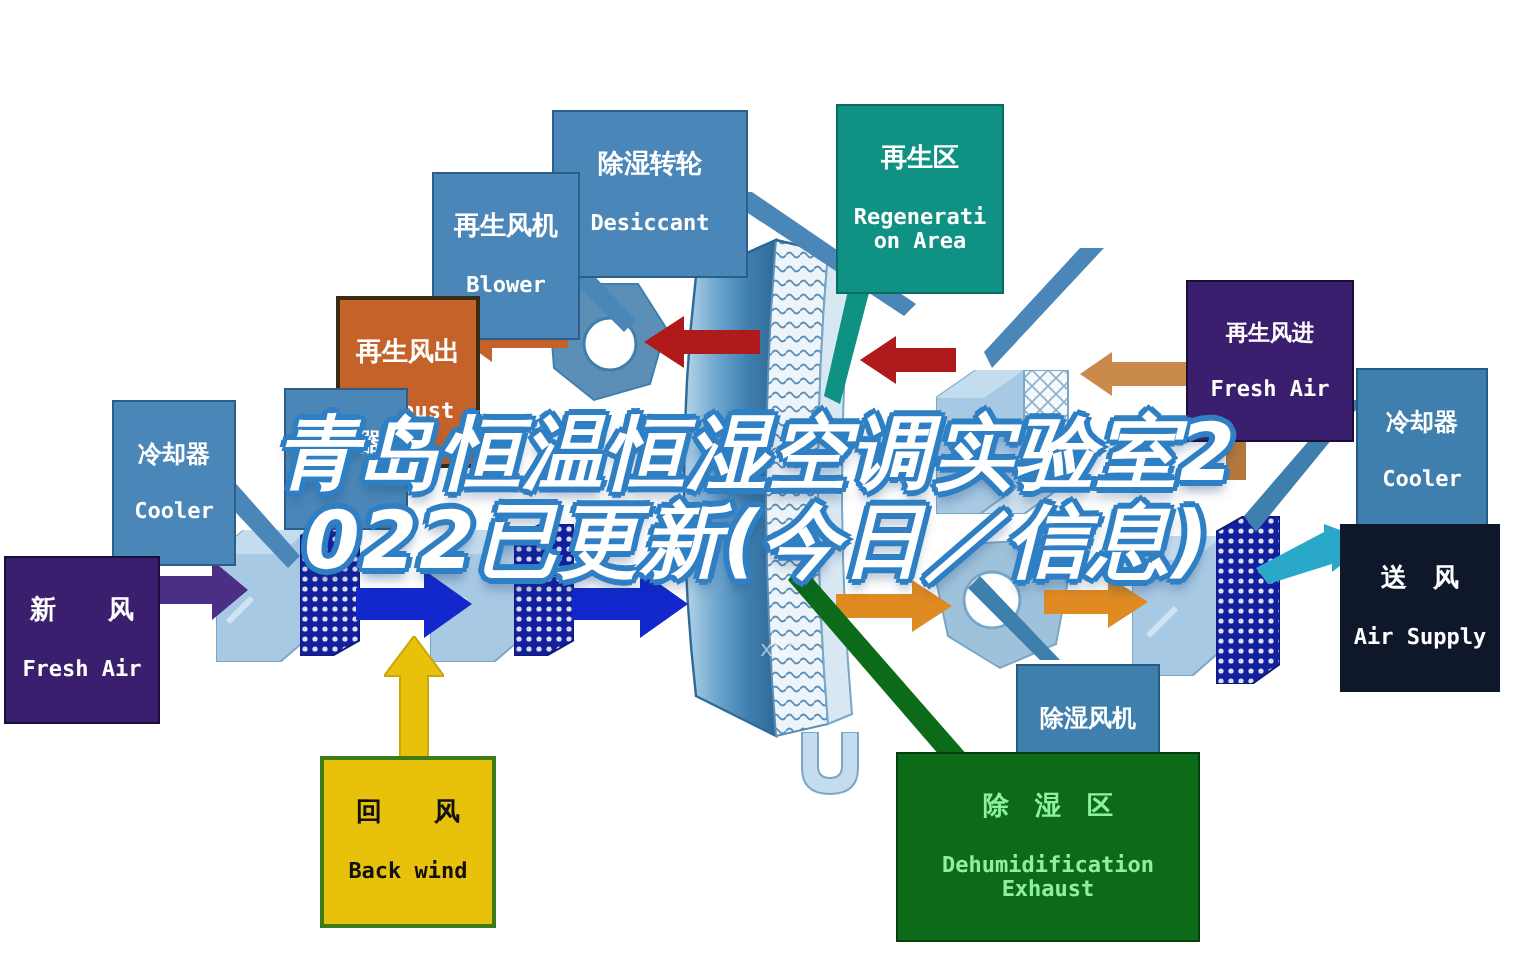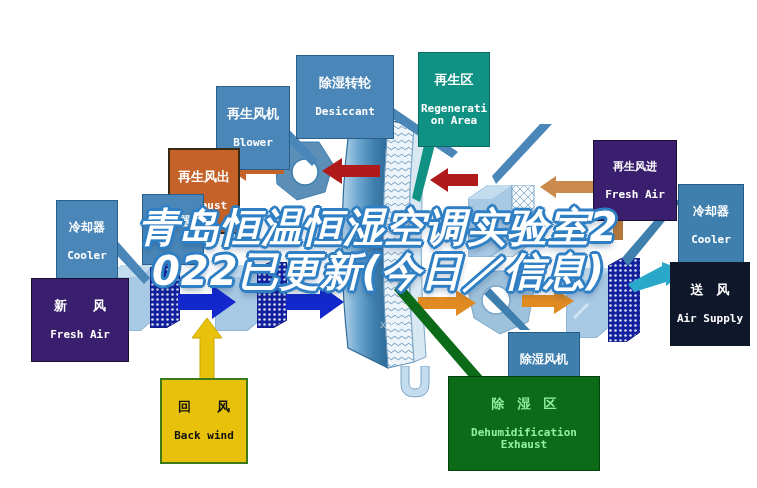--- a/index.html
+++ b/index.html
@@ -327,31 +327,31 @@
 
     <polygon points="672,200 682,200 628,266 622,258" fill="#3f7fae"></polygon>
 
     <polygon points="520,330 530,330 490,288 484,294" fill="#3f7fae"></polygon>
 
     <polygon points="470,378 484,378 400,282 394,290" fill="#0b6b18"></polygon>
   </svg>
 
   <div class="wm" style="left:380px;top:318px;">xfc</div>
 
-  <div class="label lbl-blue" style="left:296px;top:55px;width:98px;padding:3px 2px;">
+  <div class="label lbl-blue" style="left:276px;top:55px;width:98px;padding:3px 2px;">
     <span class="cn" style="font-size:13px;">除湿转轮</span>
     <span class="en" style="font-size:11px;">Desiccant</span>
   </div>
 
   <div class="label lbl-blue" style="left:216px;top:86px;width:74px;padding:3px 2px;">
     <span class="cn" style="font-size:13px;">再生风机</span>
     <span class="en" style="font-size:11px;">Blower</span>
   </div>
 
-  <div class="label lbl-teal" style="left:418px;top:52px;width:72px;padding:3px 2px;">
+  <div class="label lbl-teal" style="left:418px;top:52px;width:84px;padding:3px 2px;">
     <span class="cn" style="font-size:13px;">再生区</span>
     <span class="en" style="font-size:11px;">Regenerati
 on Area</span>
   </div>
 
 
   <div class="label lbl-purple" style="left:593px;top:140px;width:84px;padding:3px 2px;">
     <span class="cn" style="font-size:11px;">再生风进</span>
     <span class="en" style="font-size:11px;">Fresh Air</span>
   </div>
@@ -369,21 +369,21 @@
   <div class="label lbl-blue" style="left:142px;top:194px;width:62px;padding:3px 2px;">
     <span class="cn" style="font-size:12px;">冷却器</span>
     <span class="en" style="font-size:11px;"></span>
   </div>
 
   <div class="label lbl-blue2" style="left:678px;top:184px;width:66px;padding:3px 2px;">
     <span class="cn" style="font-size:12px;">冷却器</span>
     <span class="en" style="font-size:11px;">Cooler</span>
   </div>
 
-  <div class="label lbl-purple" style="left:2px;top:278px;width:98px;padding:3px 2px;margin-left:29px;">
+  <div class="label lbl-purple" style="left:2px;top:278px;width:78px;padding:3px 2px;">
     <span class="cn" style="font-size:13px;">新　　风</span>
     <span class="en" style="font-size:11px;">Fresh Air</span>
   </div>
 
   <div class="label lbl-yellow" style="left:160px;top:378px;width:88px;padding:3px 2px;">
     <span class="cn" style="font-size:13px;">回　　风</span>
     <span class="en" style="font-size:11px;">Back wind</span>
   </div>
 
   <div class="label lbl-blue2" style="left:508px;top:332px;width:72px;padding:3px 2px;">

